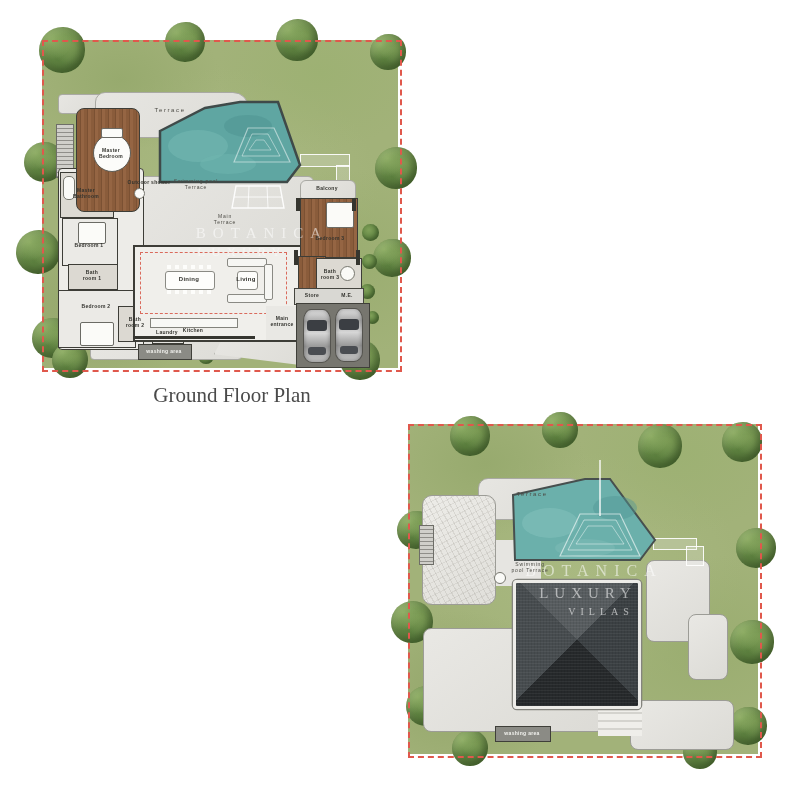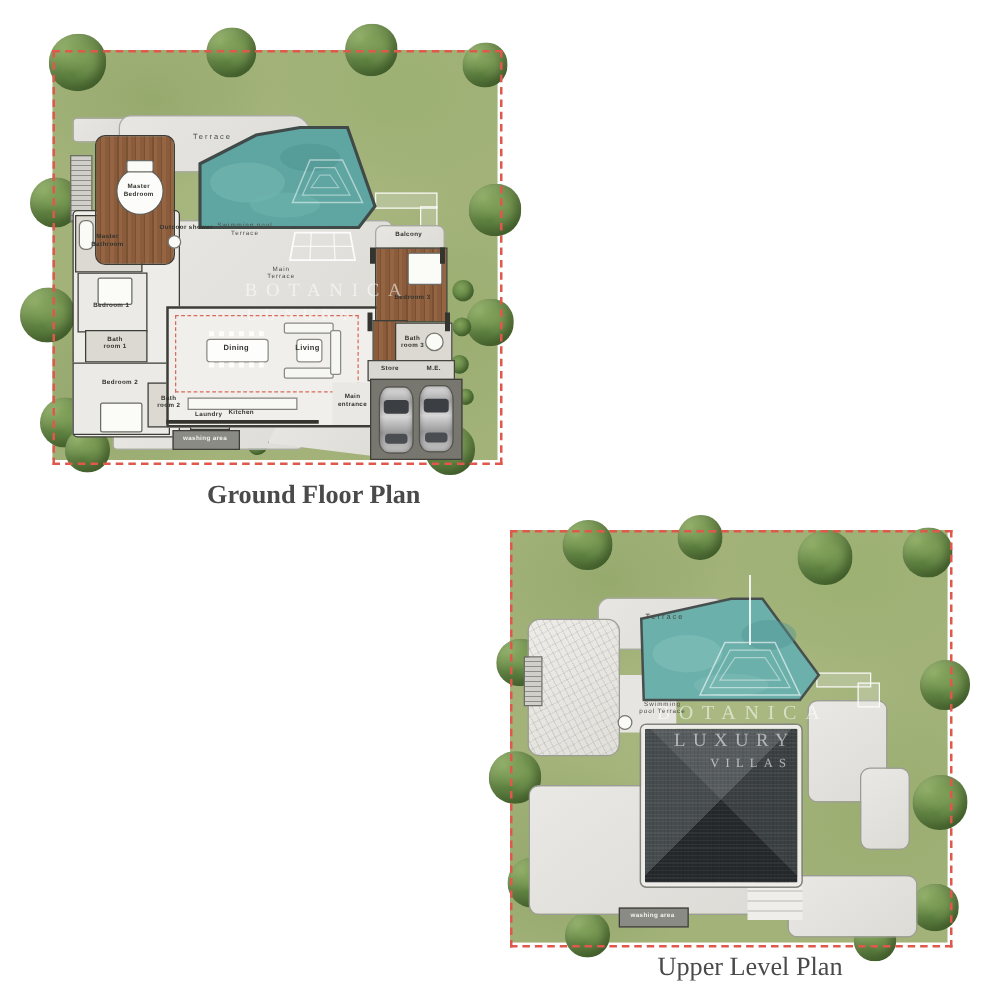--- a/index.html
+++ b/index.html
@@ -190,21 +190,21 @@
   <div class="lbl" style="left:246px;top:280px;">Living</div>
   <div class="lbl tiny wrap" style="left:282px;top:321px;width:26px;">Main entrance</div>
   <div class="lbl tiny" style="left:312px;top:295px;">Store</div>
   <div class="lbl tiny" style="left:347px;top:295px;">M.E.</div>
   <div class="lbl tiny light" style="left:164px;top:351px;">washing area</div>
   <div class="lbl tiny" style="left:327px;top:188px;">Balcony</div>
   <div class="lbl tiny" style="left:330px;top:238px;">Bedroom 3</div>
   <div class="lbl tiny wrap" style="left:330px;top:274px;width:22px;">Bath room 3</div>
 
   <div class="dash" style="left:42px;top:40px;width:356px;height:328px;"></div>
-  <div class="caption" style="left:131px;top:383px;font-weight:bold;">Ground Floor Plan</div>
+  <div class="caption" style="left:112px;top:383px;">Ground Floor Plan</div>
 </div>
 
 <div class="abs" style="left:0;top:0;width:800px;height:800px;">
   <div class="lawn" style="left:408px;top:424px;width:350px;height:330px;"></div>
 
   <div class="tree" style="left:450px;top:416px;width:40px;height:40px;"></div>
   <div class="tree" style="left:542px;top:412px;width:36px;height:36px;"></div>
   <div class="tree" style="left:638px;top:424px;width:44px;height:44px;"></div>
   <div class="tree" style="left:722px;top:422px;width:40px;height:40px;"></div>
   <div class="tree" style="left:397px;top:511px;width:38px;height:38px;"></div>
@@ -247,14 +247,13 @@
 
   <div class="wm" style="left:594px;top:571px;font-size:16px;letter-spacing:7px;">BOTANICA</div>
   <div class="wm" style="left:588px;top:593px;font-size:15px;letter-spacing:6px;">LUXURY</div>
   <div class="wm" style="left:601px;top:611px;font-size:10px;letter-spacing:5px;color:rgba(255,255,255,.6);">VILLAS</div>
 
   <div class="lbl spaced" style="left:532px;top:495px;">Terrace</div>
   <div class="lbl tiny wrap spaced" style="left:530px;top:567px;width:44px;letter-spacing:.8px;">Swimming pool Terrace</div>
   <div class="lbl tiny light" style="left:522px;top:733px;">washing area</div>
 
   <div class="dash" style="left:408px;top:424px;width:350px;height:330px;"></div>
-  <div class="caption" style="left:480px;top:761px;">Upper Level Plan</div>
 </div>
 
 </body></html>

